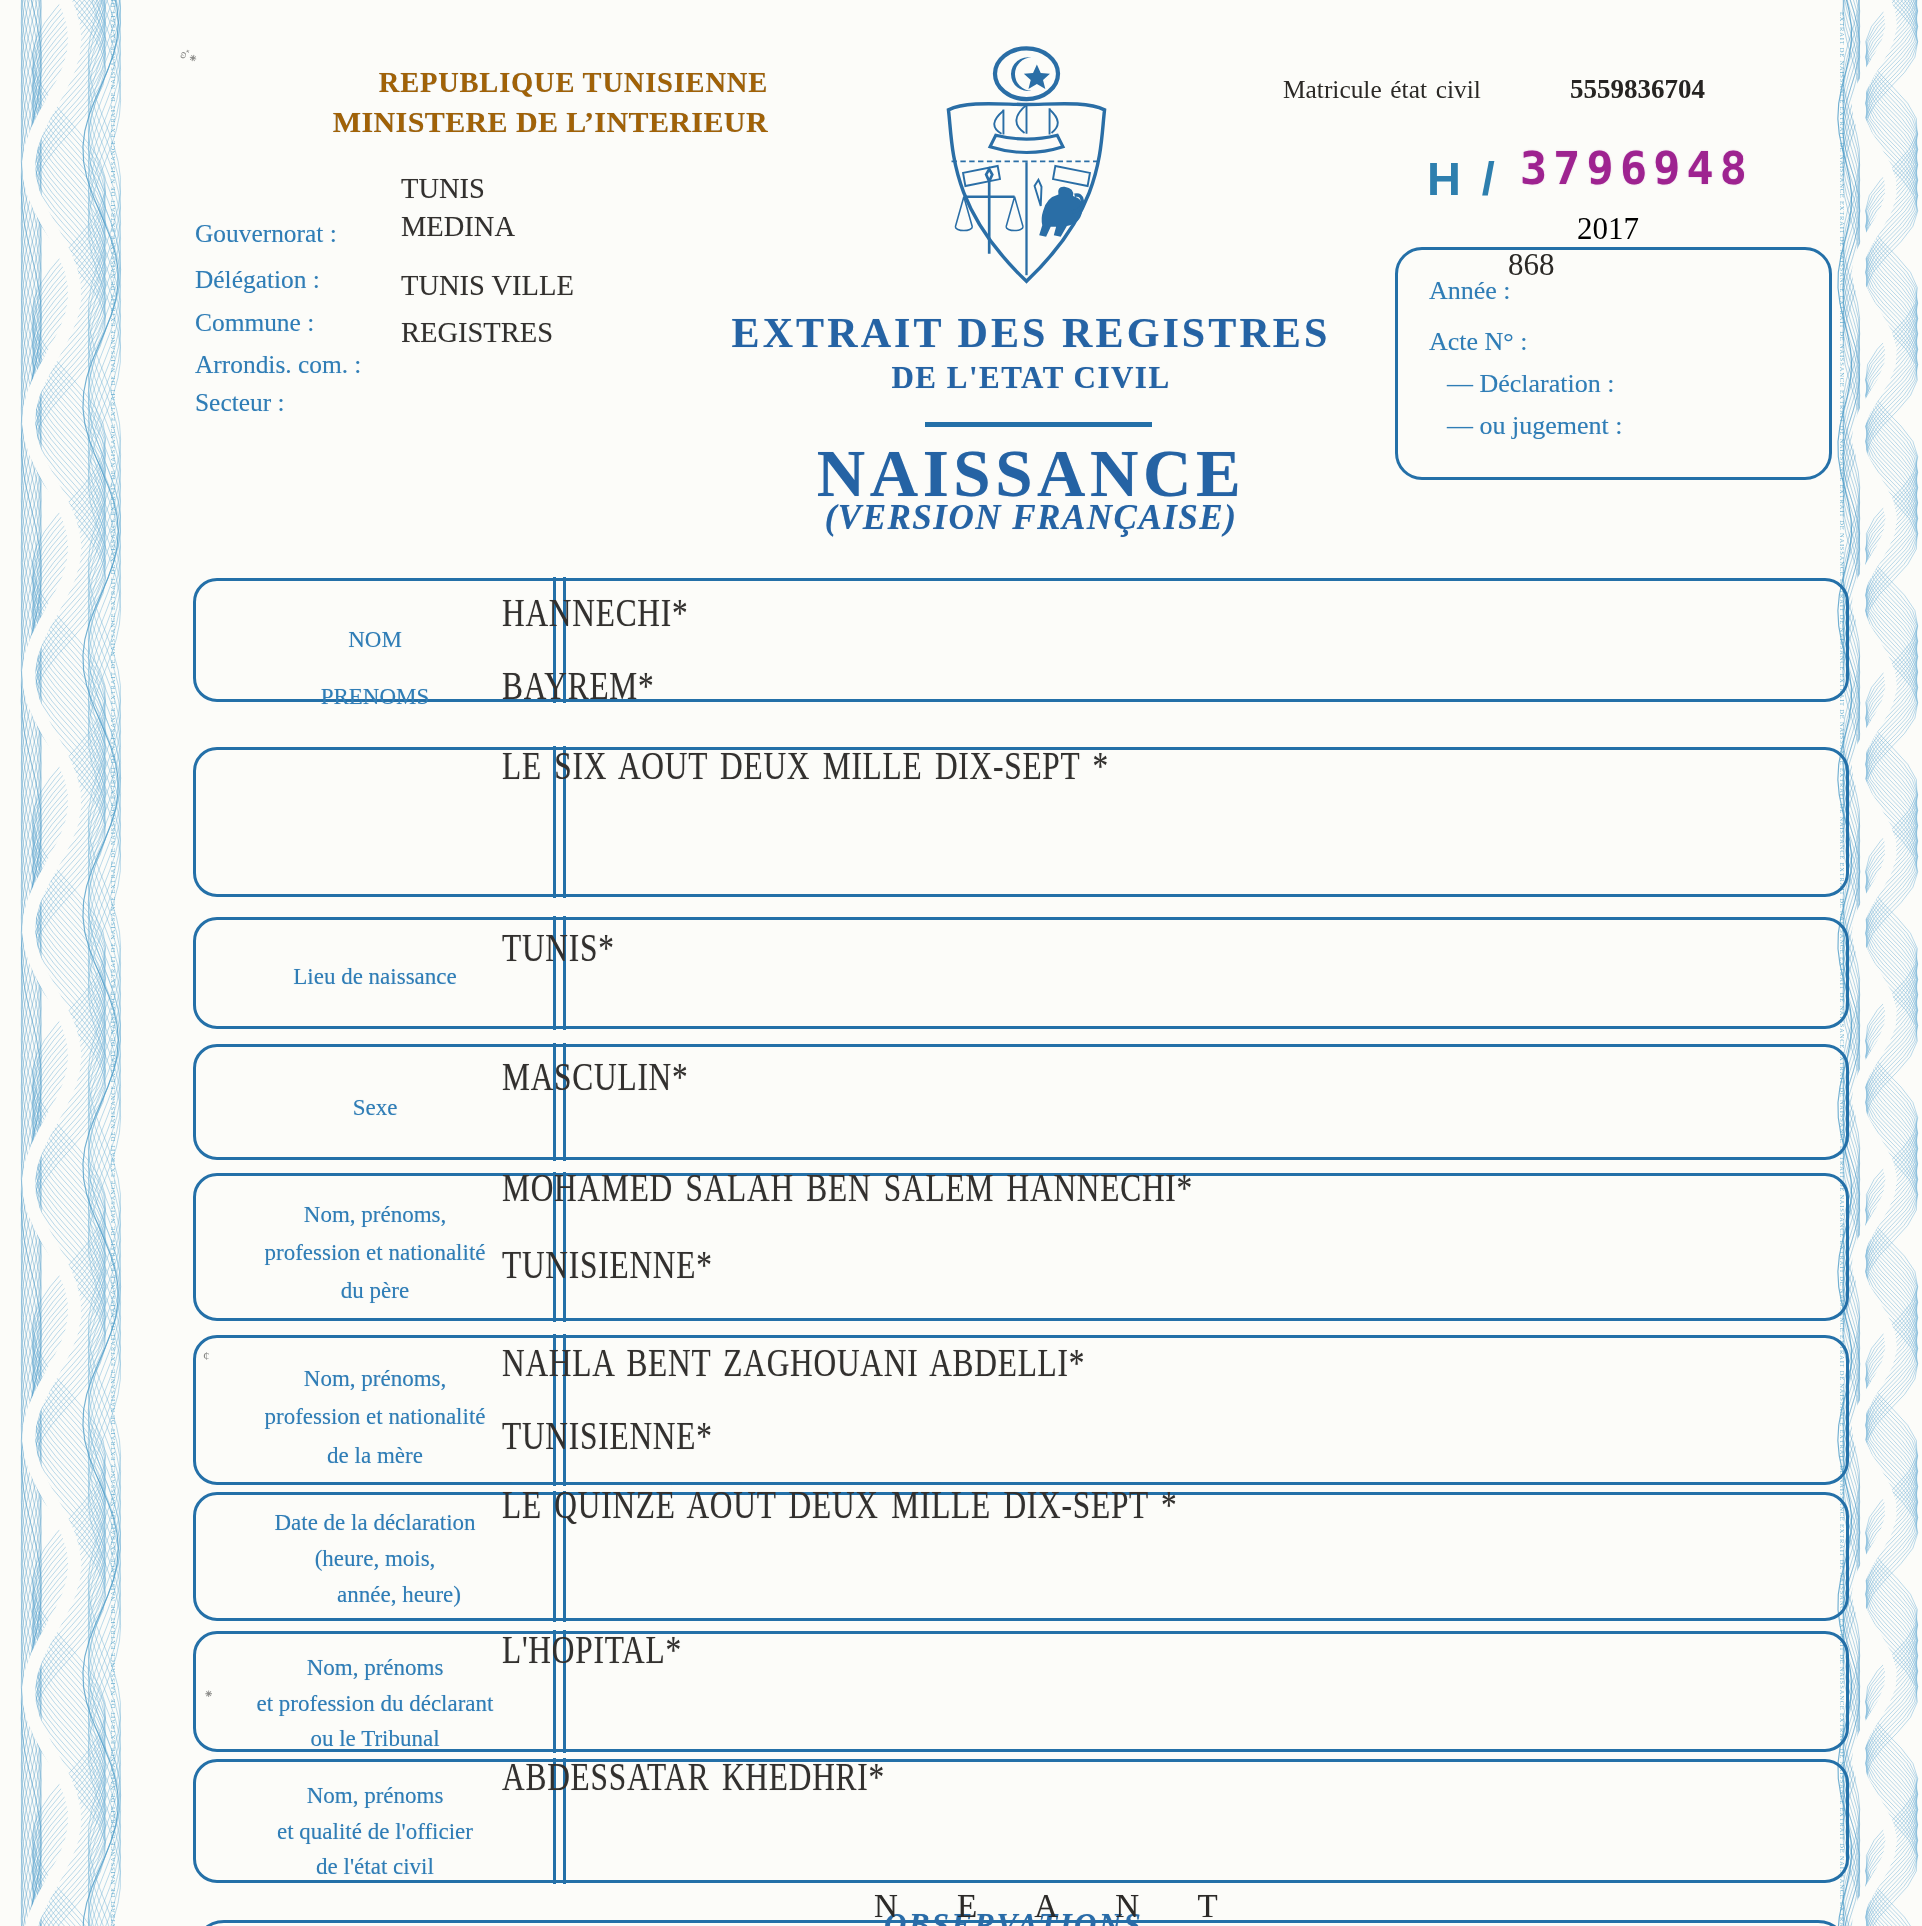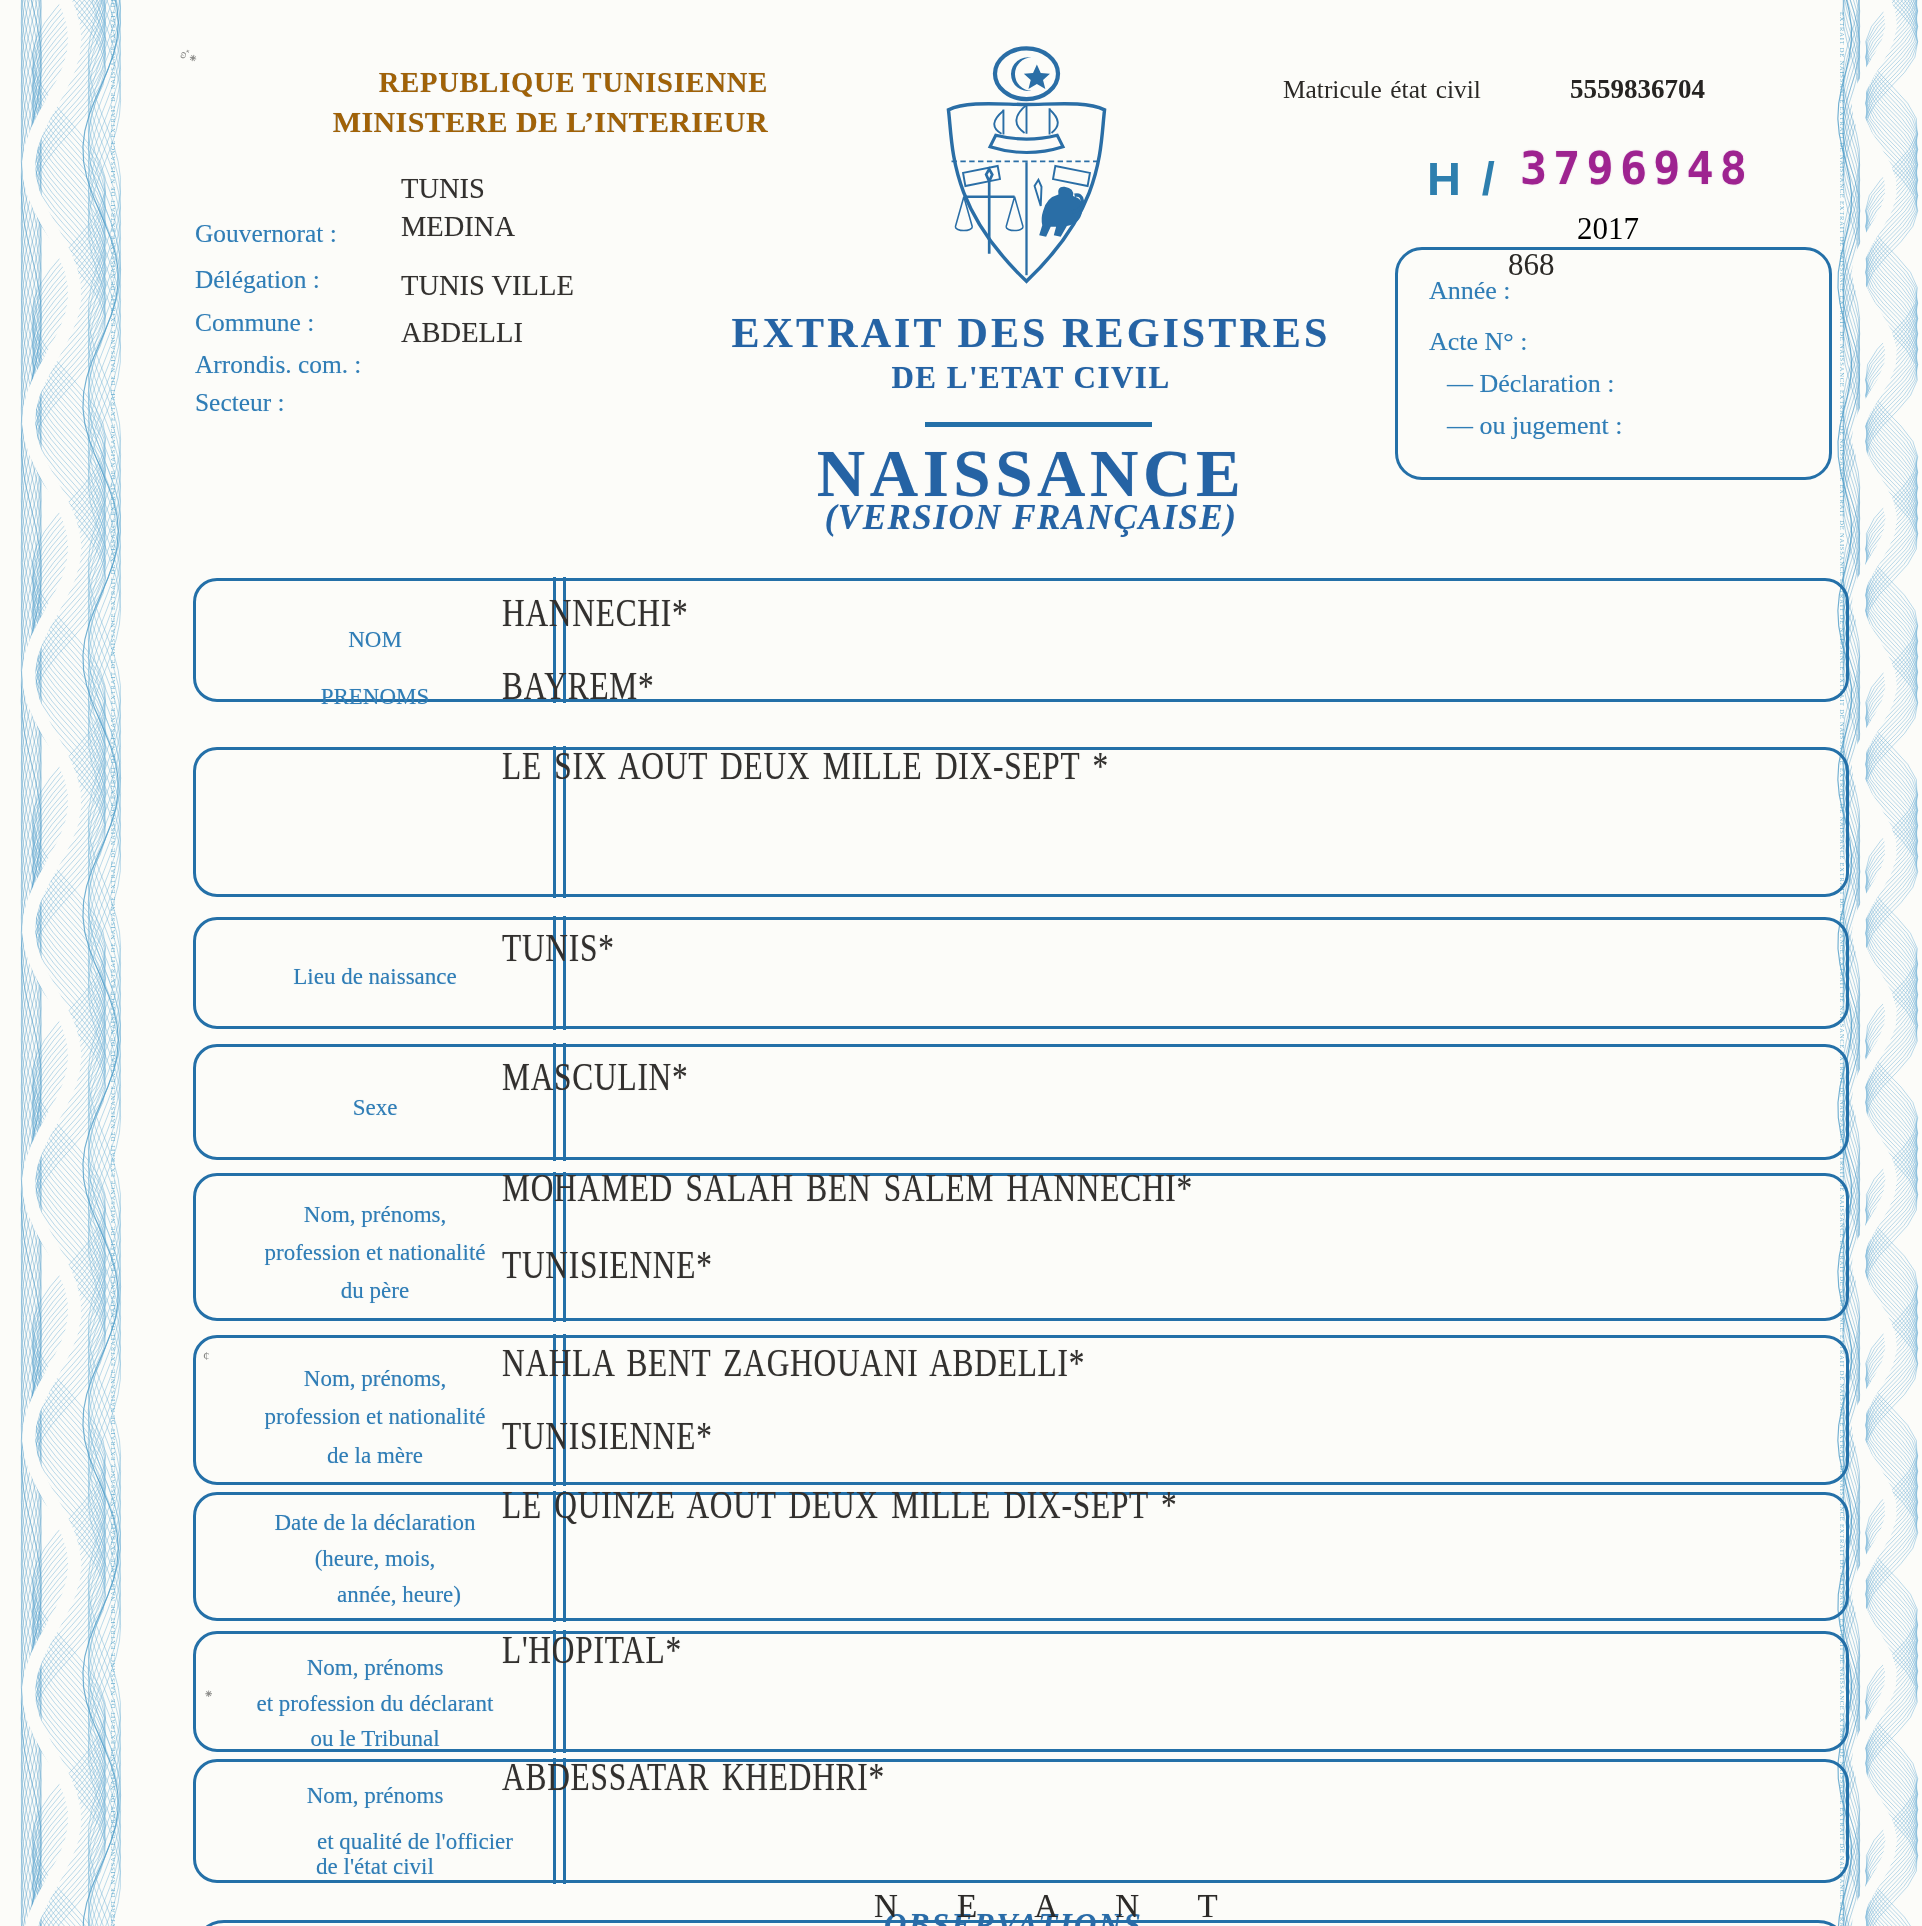--- a/index.html
+++ b/index.html
@@ -159,21 +159,21 @@
 
   <div class="hdr-line hdr1">REPUBLIQUE TUNISIENNE</div>
   <div class="hdr-line hdr2">MINISTERE DE L’INTERIEUR</div>
 
   <div class="adm-value" style="top:173px;">TUNIS</div>
   <div class="adm-label" style="top:219px;">Gouvernorat :</div>
   <div class="adm-value" style="top:211px;">MEDINA</div>
   <div class="adm-label" style="top:265px;">Délégation :</div>
   <div class="adm-value" style="top:270px;text-align:right;">TUNIS VILLE</div>
   <div class="adm-label" style="top:308px;">Commune :</div>
-  <div class="adm-value" style="top:317px;">ABDELLI</div>
+  <div class="adm-value" style="top:317px;">REGISTRES</div>
   <div class="adm-label" style="top:350px;">Arrondis. com. :</div>
   <div class="adm-label" style="top:388px;">Secteur :</div>
 
   <svg class="abs" style="left:940px;top:46px;" width="173" height="250" viewBox="0 0 450 650">
     <g stroke="#2a6ea6" fill="none" stroke-width="8">
       <ellipse cx="225" cy="72" rx="82" ry="66" stroke-width="11"></ellipse>
       <path d="M238,30 a44,44 0 1,0 0,86 a34,34 0 1,1 0,-86" fill="#2a6ea6" stroke="none"></path>
       <path d="M252,48 l10,22 24,2 -18,16 6,24 -22,-13 -22,13 6,-24 -18,-16 24,-2 z" fill="#2a6ea6" stroke="none"></path>
       <path d="M225,152 C160,152 70,142 22,166 C34,268 24,420 225,612 C426,420 416,268 428,166 C380,142 290,152 225,152 Z" stroke-width="9"></path>
       <path d="M30,300 L420,300" stroke-width="5" stroke-dasharray="14 9"></path>
@@ -291,21 +291,21 @@
       <div class="lab" style="top:92px;">ou le Tribunal</div>
     </div>
     <div class="div1"></div>
       <div class="div2"></div>
     <div class="val" style="top:-5.8px;">L'HOPITAL*</div>
   </div>
 
   <div class="row r9">
     <div class="labcell">
       <div class="lab" style="top:21px;">Nom, prénoms</div>
-      <div class="lab" style="top:67px;margin-left:40px;">et qualité de l'officier</div>
+      <div class="lab" style="top:57px;">et qualité de l'officier</div>
       <div class="lab" style="top:92px;">de l'état civil</div>
     </div>
     <div class="div1"></div>
       <div class="div2"></div>
     <div class="val" style="top:-7px;">ABDESSATAR KHEDHRI*</div>
   </div>
 
   <div class="obsbox"></div>
   <div class="obs-title">OBSERVATIONS</div>
   <div class="obs-neant">N E A N T</div>

